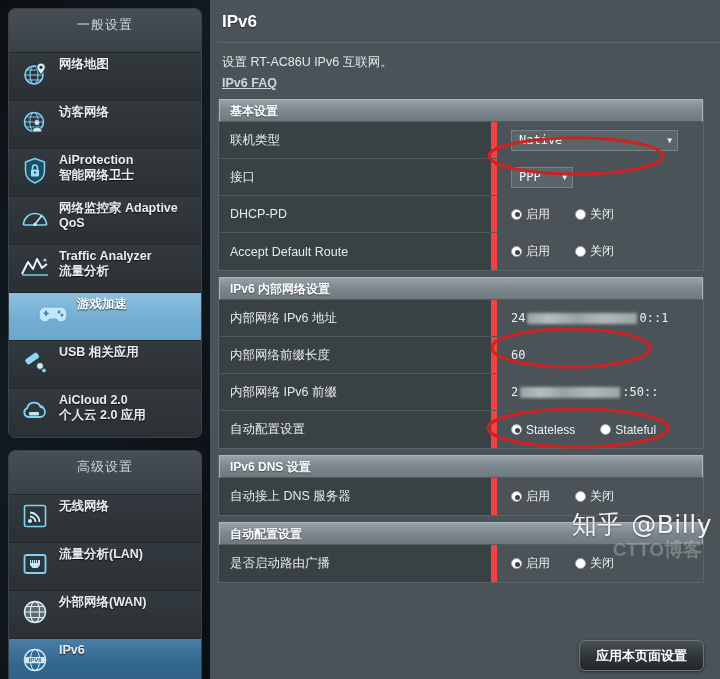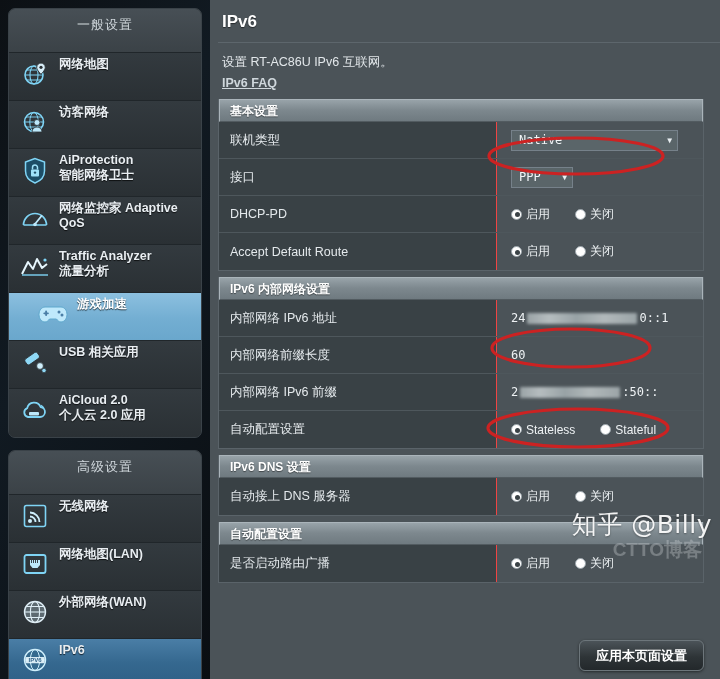--- a/index.html
+++ b/index.html
@@ -121,21 +121,21 @@
     background: #394145;
   }
   .row:last-child { border-bottom: none; }
   .row-label {
     width: 278px;
     flex: 0 0 278px;
     font-size: 12.5px;
     color: #e4e9ec;
     display: flex; align-items: center;
     padding-left: 11px;
-    border-right: 1px solid #ef4444;
+    border-right: 6px solid #ef4444;
   }
   .row-val {
     flex: 1;
     display: flex; align-items: center;
     padding-left: 14px;
     background: #4b5358;
     font-size: 12.5px;
     color: #eef2f4;
   }
   .sel {
@@ -368,21 +368,21 @@
           <svg width="26" height="26" viewBox="0 0 26 26">
             <rect x="2.5" y="4" width="21" height="18" rx="2" fill="none" stroke="#7fd4f5" stroke-width="1.8"></rect>
             <path d="M8 9h10v5l-2.5 3h-5L8 14z" fill="#bde8fa"></path>
             <line x1="9.5" y1="9" x2="9.5" y2="12" stroke="#39434a" stroke-width="1"></line>
             <line x1="11.5" y1="9" x2="11.5" y2="12" stroke="#39434a" stroke-width="1"></line>
             <line x1="13.5" y1="9" x2="13.5" y2="12" stroke="#39434a" stroke-width="1"></line>
             <line x1="15.5" y1="9" x2="15.5" y2="12" stroke="#39434a" stroke-width="1"></line>
           </svg>
         </span>
         <span class="nav-label">
-          <span>网络地图(LAN)</span>
+          <span>流量分析(LAN)</span>
         </span>
       </div>
 
       <div class="nav-item">
         <span class="nav-icon">
           <svg width="26" height="26" viewBox="0 0 26 26">
             <circle cx="13" cy="13" r="10.5" fill="#5d6a71" stroke="#dfeef6" stroke-width="1.4"></circle>
             <ellipse cx="13" cy="13" rx="4.6" ry="10.5" fill="none" stroke="#dfeef6" stroke-width="1.1"></ellipse>
             <line x1="2.5" y1="13" x2="23.5" y2="13" stroke="#dfeef6" stroke-width="1.1"></line>
             <line x1="4.5" y1="7.5" x2="21.5" y2="7.5" stroke="#dfeef6" stroke-width="1"></line>

